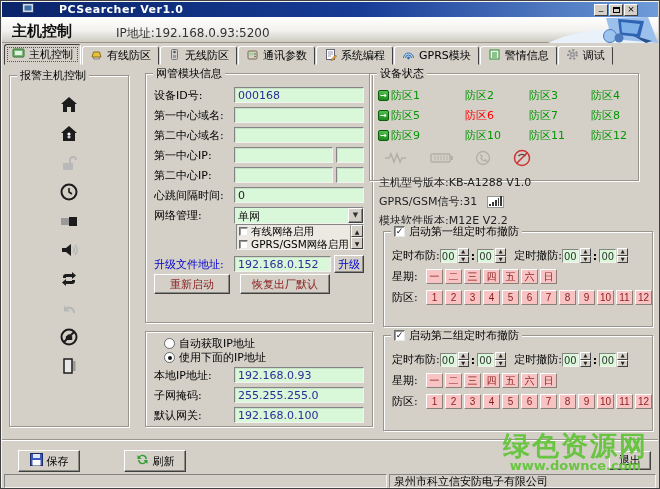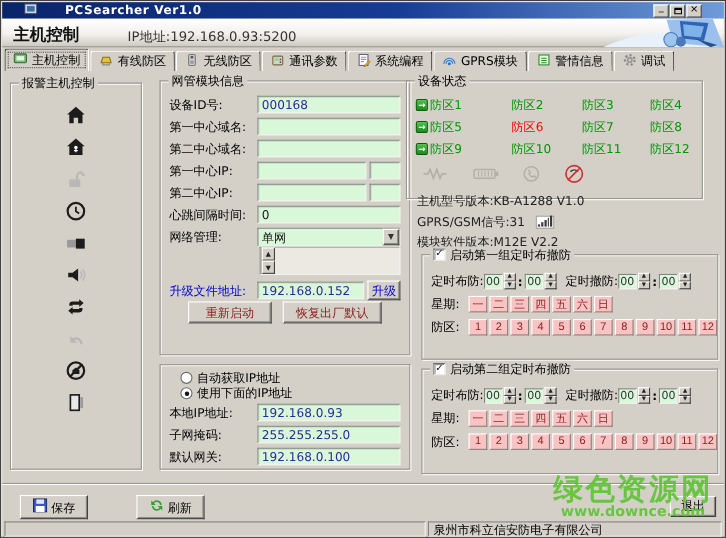--- a/index.html
+++ b/index.html
@@ -297,31 +297,41 @@
     <div class="frow" style="margin-bottom:1px;">
       <span class="flbl">网络管理:</span>
       <div class="combo">
         <span class="cval">单网</span>
         <span class="cbtn btn3d">
             <span>▼</span>
           </span>
       </div>
     </div>
     <div class="listbox">
+      <div class="lopts">
+        <div class="lopt">
+            <span class="optbox checkbox" style="width:9px;height:9px;"></span>
+            <span>有线网络启用</span>
+          </div>
+        <div class="lopt">
+            <span class="optbox checkbox" style="width:9px;height:9px;"></span>
+            <span>GPRS/GSM网络启用</span>
+          </div>
+      </div>
       <div class="vscroll">
         <span class="sarrow">▲</span>
         <span class="sarrow">▼</span>
       </div>
     </div>
     <div class="frow" style="margin-top:6px;">
       <span class="flbl" style="color:#0000cc;">升级文件地址:</span>
       <input class="tb" value="192.168.0.152" style="">
       <button class="btn3d" style="width:30px; height:18px; margin-left:3px; color:#0000cc; flex:none;">升级</button>
     </div>
-    <div class="frow" style="justify-content:center; gap:10px;">
+    <div class="frow" style="justify-content:flex-start; gap:10px;">
       <button class="btn3d" style="width:76px; height:20px; color:#8b2020;">重新启动</button>
       <button class="btn3d" style="width:90px; height:20px; color:#8b2020;">恢复出厂默认</button>
     </div>
   </div>
 
   <div class="groupbox" style="left:144px; top:330px; width:228px; height:96px; padding-top:5px;">
     <div class="frow" style="height:13px; margin-bottom:1px; margin-left:18px; gap:4px;">
       <span class="radio"></span>
       <span>自动获取IP地址</span>
     </div>

